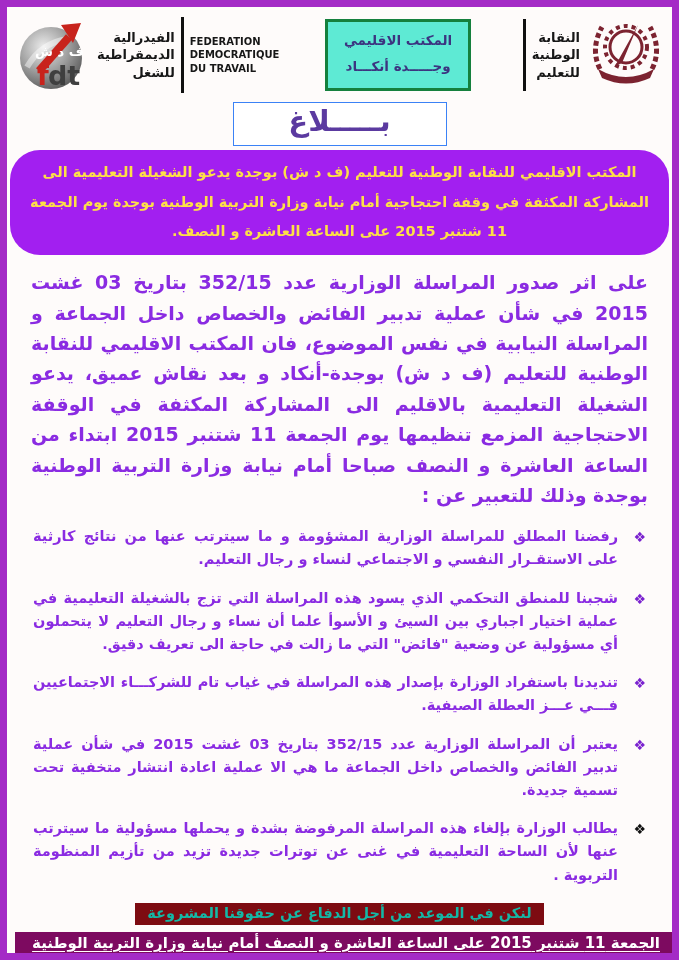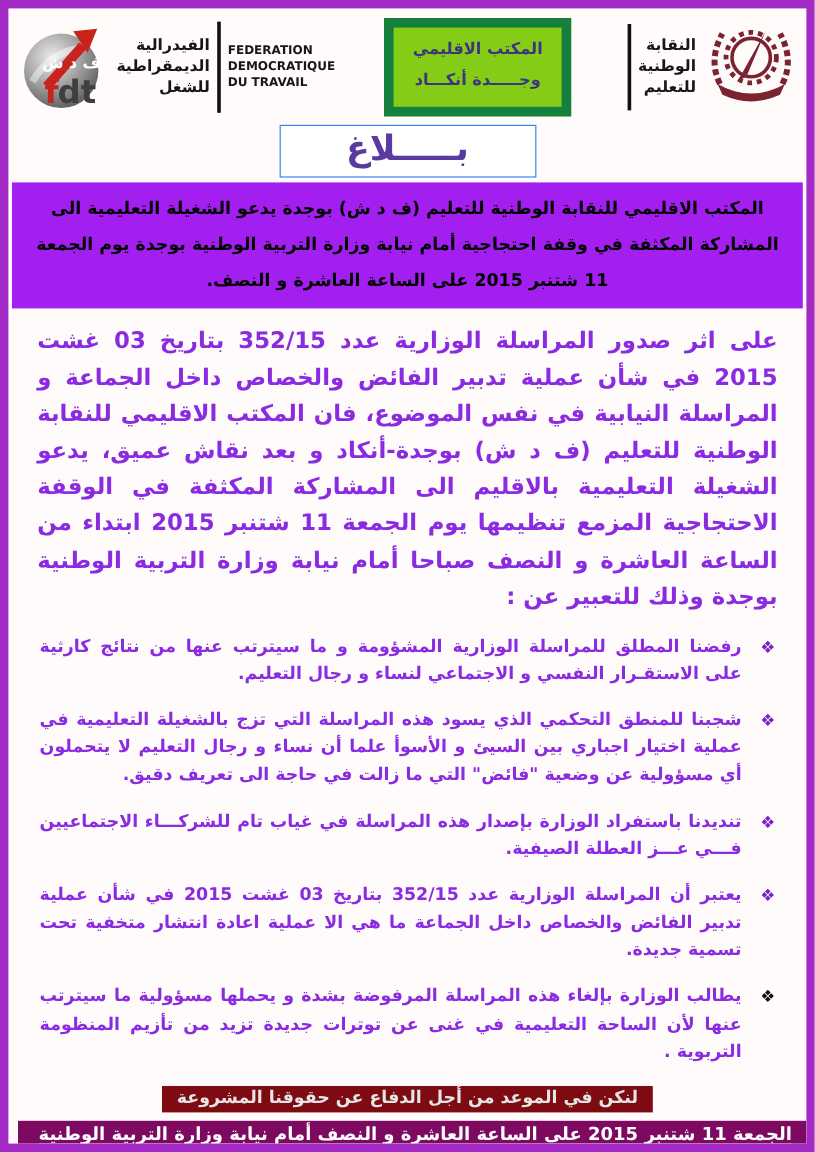--- a/index.html
+++ b/index.html
@@ -13,46 +13,46 @@
     overflow:hidden;
   }
   
   .header { display:flex; align-items:center; justify-content:space-between; padding:8px 6px 2px 4px; }
   .brand { display:flex; align-items:center; }
   .vbar { width:3px; background:#101010; align-self:stretch; margin:2px 6px; }
   .fdt-ar, .sne-ar { font-weight:bold; font-size:13px; direction:rtl; line-height:1.35; color:#171717; white-space:pre-line; }
   .fdt-fr, .sne-fr { font-weight:bold; font-size:10px; line-height:1.35; color:#171717; white-space:pre-line; }
   .sne-fr { text-align:right; }
   .office-box {
-    border:8px solid #15803d; padding:6px 16px 9px; text-align:center;
+    border:3px solid #15803d; padding:6px 16px 9px; text-align:center;
     color:#3c3480; font-weight:bold; font-size:13.5px; direction:rtl; line-height:1.9;
-    background:#84cc16;
+    background:#5eead4;
   }
   
   .title-box {
     width:212px; margin:5px auto 2px; border:1px solid #3b82f6; background:#fff;
     text-align:center; font-size:29px; font-weight:bold; color:#5b3aa0; padding:1px 0 7px;
   }
   
   .banner {
-    background:#a21ff0; color:#000000; font-weight:bold; font-size:14.5px;
-    text-align:center; direction:rtl; padding:8px 10px; line-height:2.05; margin:2px 3px 0;
+    background:#a21ff0; color:#fde047; font-weight:bold; font-size:14.5px;
+    text-align:center; direction:rtl; padding:8px 10px; line-height:2.05; margin:2px 3px 0;border-radius:30px;
   }
   
   .bodytext { padding:12px 20px 0 20px; direction:rtl; color:#8a2be2; }
   .intro { text-align:justify; font-weight:bold; font-size:19px; line-height:1.6; padding:0 4px; }
   .bullet { position:relative; padding-right:34px; padding-left:6px; margin-top:15px;
             text-align:justify; font-weight:bold; font-size:14.5px; line-height:1.6; }
   .marker { position:absolute; right:6px; top:1px; font-size:14px; }
   .m-purple { color:#7a22cf; }
   .m-black  { color:#111; }
   .transition { text-align:center; font-weight:bold; font-size:14.5px; margin-top:16px; color:#8a2be2; }
   
   .slogan-band {
-    background:#7d0b11; color:#e5e5e5; font-weight:bold; font-size:14.5px;
+    background:#7d0b11; color:#14b8a6; font-weight:bold; font-size:14.5px;
     direction:rtl; padding:2px 12px 4px; margin:16px auto 0; width:fit-content;
   }
   .date-band {
     background:#7d0a60; color:#fff; font-weight:bold; font-size:15px;
     direction:rtl; padding:2px 12px 4px; margin:7px auto 0 8px; width:fit-content;
     text-decoration:underline; text-underline-offset:3px;
   }
   
   .sig-area { position:relative; height:186px; flex:0 0 auto; }
   .sig-text {

